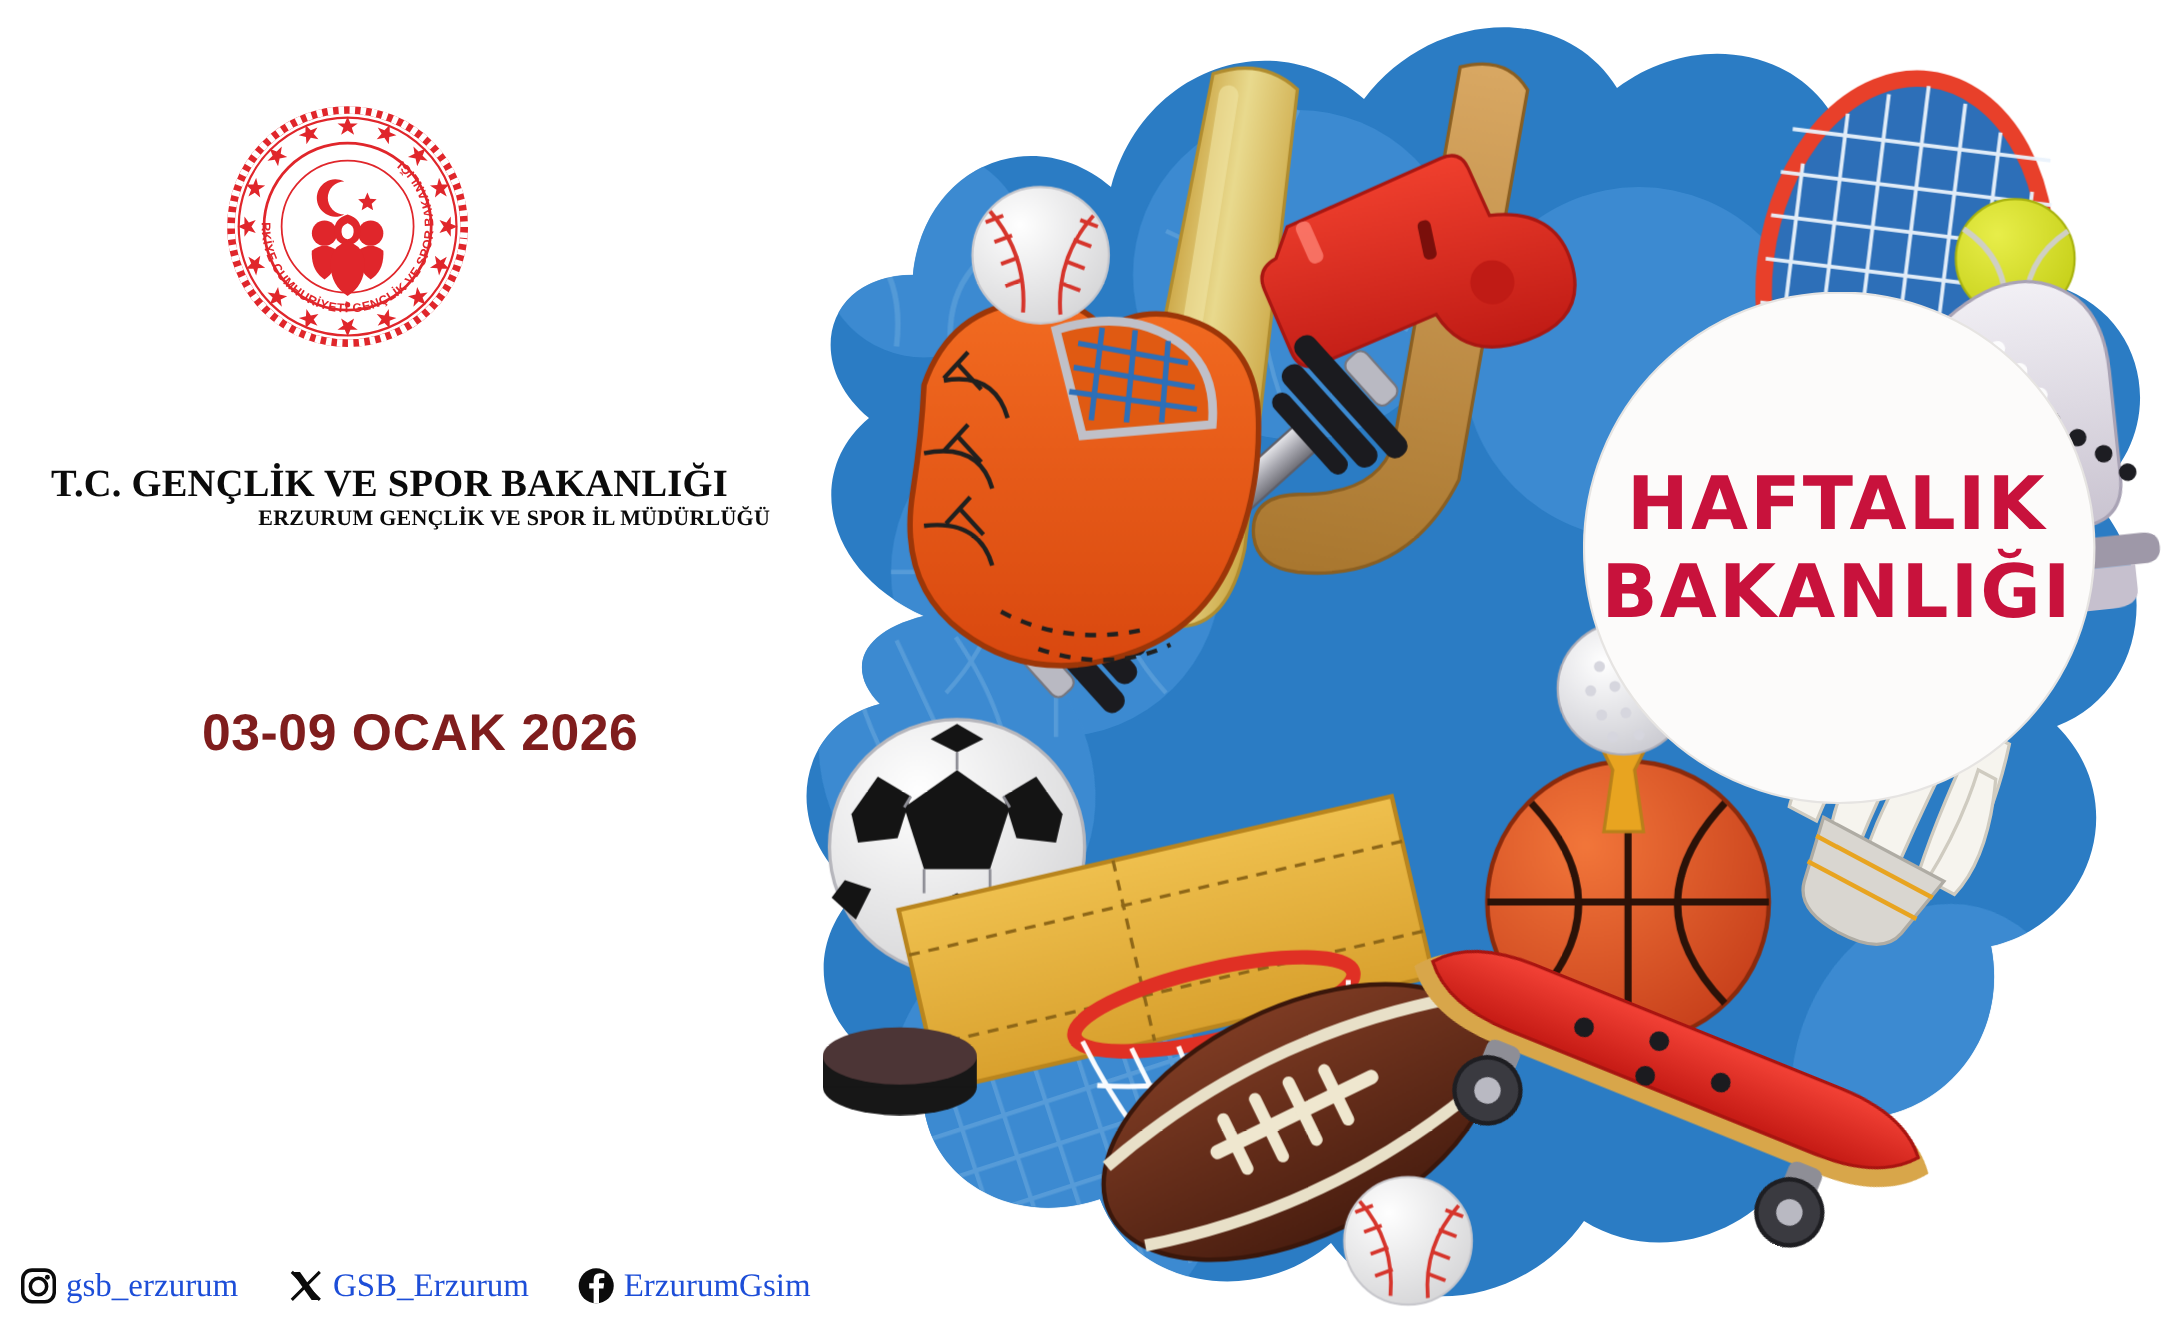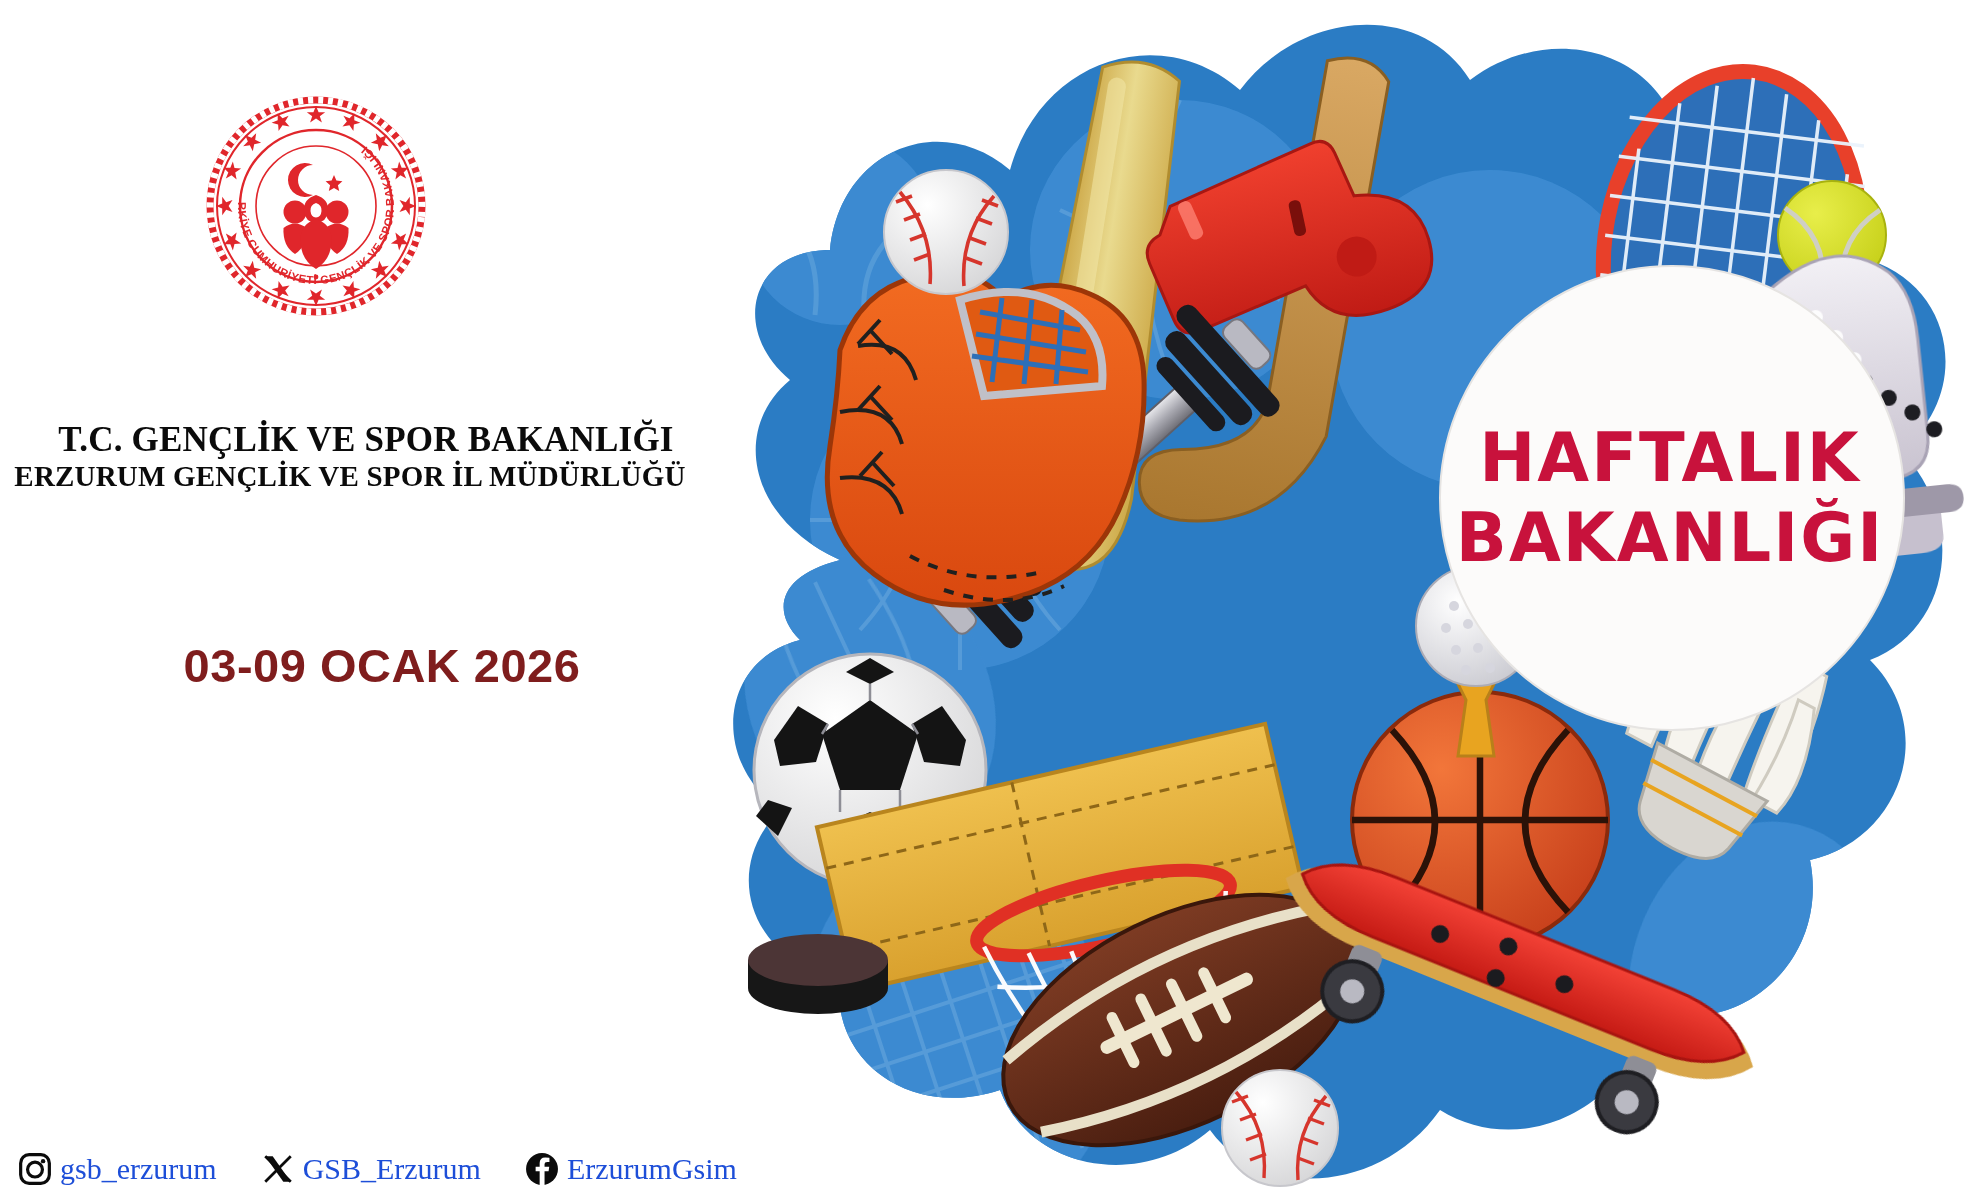--- a/index.html
+++ b/index.html
@@ -6,27 +6,27 @@
   body{width:1969px;height:1204px;overflow:hidden;font-family:"Liberation Sans",sans-serif;}
   .poster{position:relative;width:1969px;height:1204px;background:#ffffff;overflow:hidden;}
 
   
   .left-col{position:absolute;left:0;top:0;width:700px;height:1204px;}
 
   .seal{position:absolute;left:205px;top:95px;width:222px;height:222px;}
   .seal svg{display:block;width:222px;height:222px;}
 
   .ministry-line1{
-    position:absolute;left:16px;top:420px;width:700px;text-align:center;
+    position:absolute;left:4px;top:420px;width:700px;text-align:center;
     font-family:"Liberation Serif",serif;font-weight:700;font-size:35px;
     letter-spacing:.2px;color:#0b0b0b;white-space:nowrap;
   }
   .ministry-line2{
-    position:absolute;left:0;top:460px;width:700px;text-align:center;
-    font-family:"Liberation Serif",serif;font-weight:700;font-size:29px;
+    position:absolute;left:0;top:460px;width:700px;text-align:right;
+    font-family:"Liberation Serif",serif;font-weight:700;font-size:20px;
     letter-spacing:.2px;color:#0b0b0b;white-space:nowrap;
   }
 
   .date-text{
     position:absolute;left:0;top:638px;width:700px;text-align:center;
     font-family:"Liberation Sans",sans-serif;font-weight:700;font-size:47px;
     letter-spacing:.5px;color:#7f1d1d;white-space:nowrap;margin-left:32px;
   }
 
   

